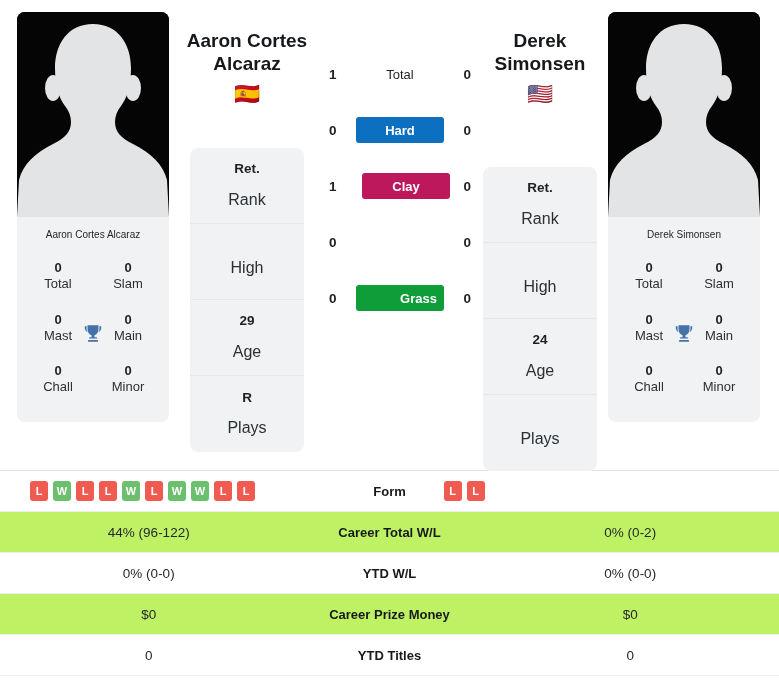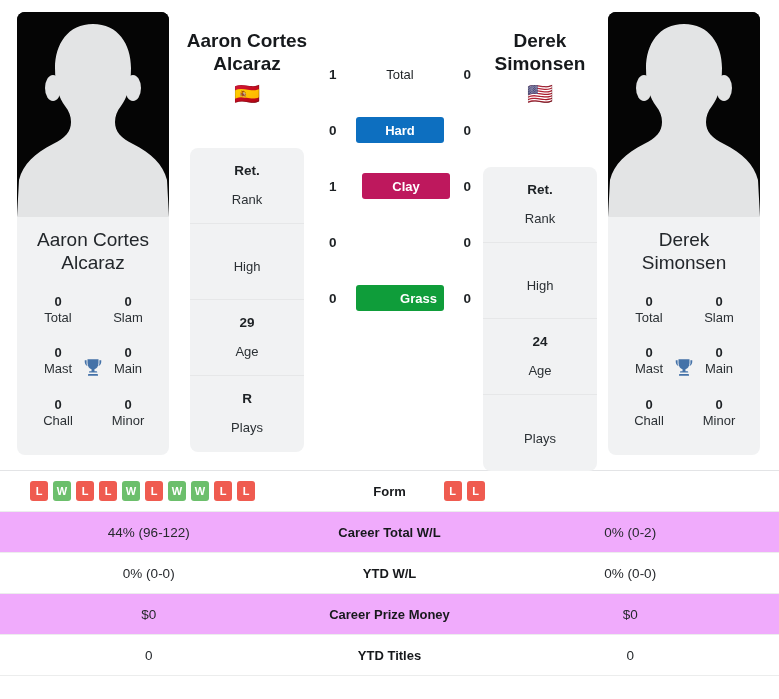--- a/index.html
+++ b/index.html
@@ -23,21 +23,21 @@
   .player-card.left  { left: 17px; }
   .player-card.right { left: 608px; }
 
   .avatar {
     position: relative; width: 152px; height: 205px;
     background: #050505; overflow: hidden;
   }
   .avatar svg { display: block; width: 100%; height: 100%; }
 
   .avatar-name {
-    text-align: center; font-size: 19px; color: #23272b;
+    text-align: center; font-size: 10px; color: #23272b;
     padding: 12px 7px 10px; line-height: 1.2;
   }
 
   .title-grid {
     display: grid; grid-template-columns: 1fr 1fr;
     padding: 0 6px 16px; position: relative;
   }
   .title-cell { text-align: center; padding: 9px 2px 10px; line-height: 1.25; }
   .title-val { font-size: 13px; font-weight: bold; color: #1d2124; }
   .title-lbl { font-size: 13px; color: #2b3034; }
@@ -55,21 +55,21 @@
   }
   .bio.left  { left: 190px; top: 148px; }
   .bio.right { left: 483px; top: 167px; }
   .bio-row {
     height: 76px; display: flex; flex-direction: column;
     align-items: center; justify-content: center;
     border-bottom: 1px solid #e6e7e8; line-height: 1.25; gap: 12px;
   }
   .bio-row:last-child { border-bottom: none; }
   .bio-val { font-size: 13.5px; font-weight: bold; color: #1d2124; }
-  .bio-lbl { font-size: 13px; color: #2b3034; }
+  .bio-lbl { font-size: 16px; color: #2b3034; }
 
   
   .pname {
     position: absolute; top: 30px; width: 160px; text-align: center;
     font-size: 19px; font-weight: bold; color: #16191c; line-height: 1.2;
   }
   .pname.left  { left: 167px; }
   .pname.right { left: 460px; }
   .flag { font-size: 21px; display: block; margin-top: 7px; line-height: 1; }
 
@@ -92,21 +92,21 @@
   }
   .pill.plain { background: transparent; color: #1d2124; font-weight: normal; }
 
   
   .stats { width: 779px; border-top: 1px solid #e3e4e6; }
   .srow2 {
     display: grid; grid-template-columns: 1fr 184px 1fr;
     align-items: center; height: 41px;
     border-bottom: 1px solid #eceded;
   }
-  .srow2.alt { background: #f0abfc; }
+  .srow2.alt { background: #bef264; }
   .cell-l, .cell-r {
     font-size: 13.5px; color: #26292d; text-align: center;
   }
   .cell-m {
     font-size: 13px; font-weight: bold; color: #17191c; text-align: center;
   }
   .form-wrap { display: flex; gap: 5px; padding-left: 30px; }
   .form-wrap.right { padding-left: 0; margin-left: -38px; }
   .badge {
     width: 18px; height: 20px; border-radius: 3px;

